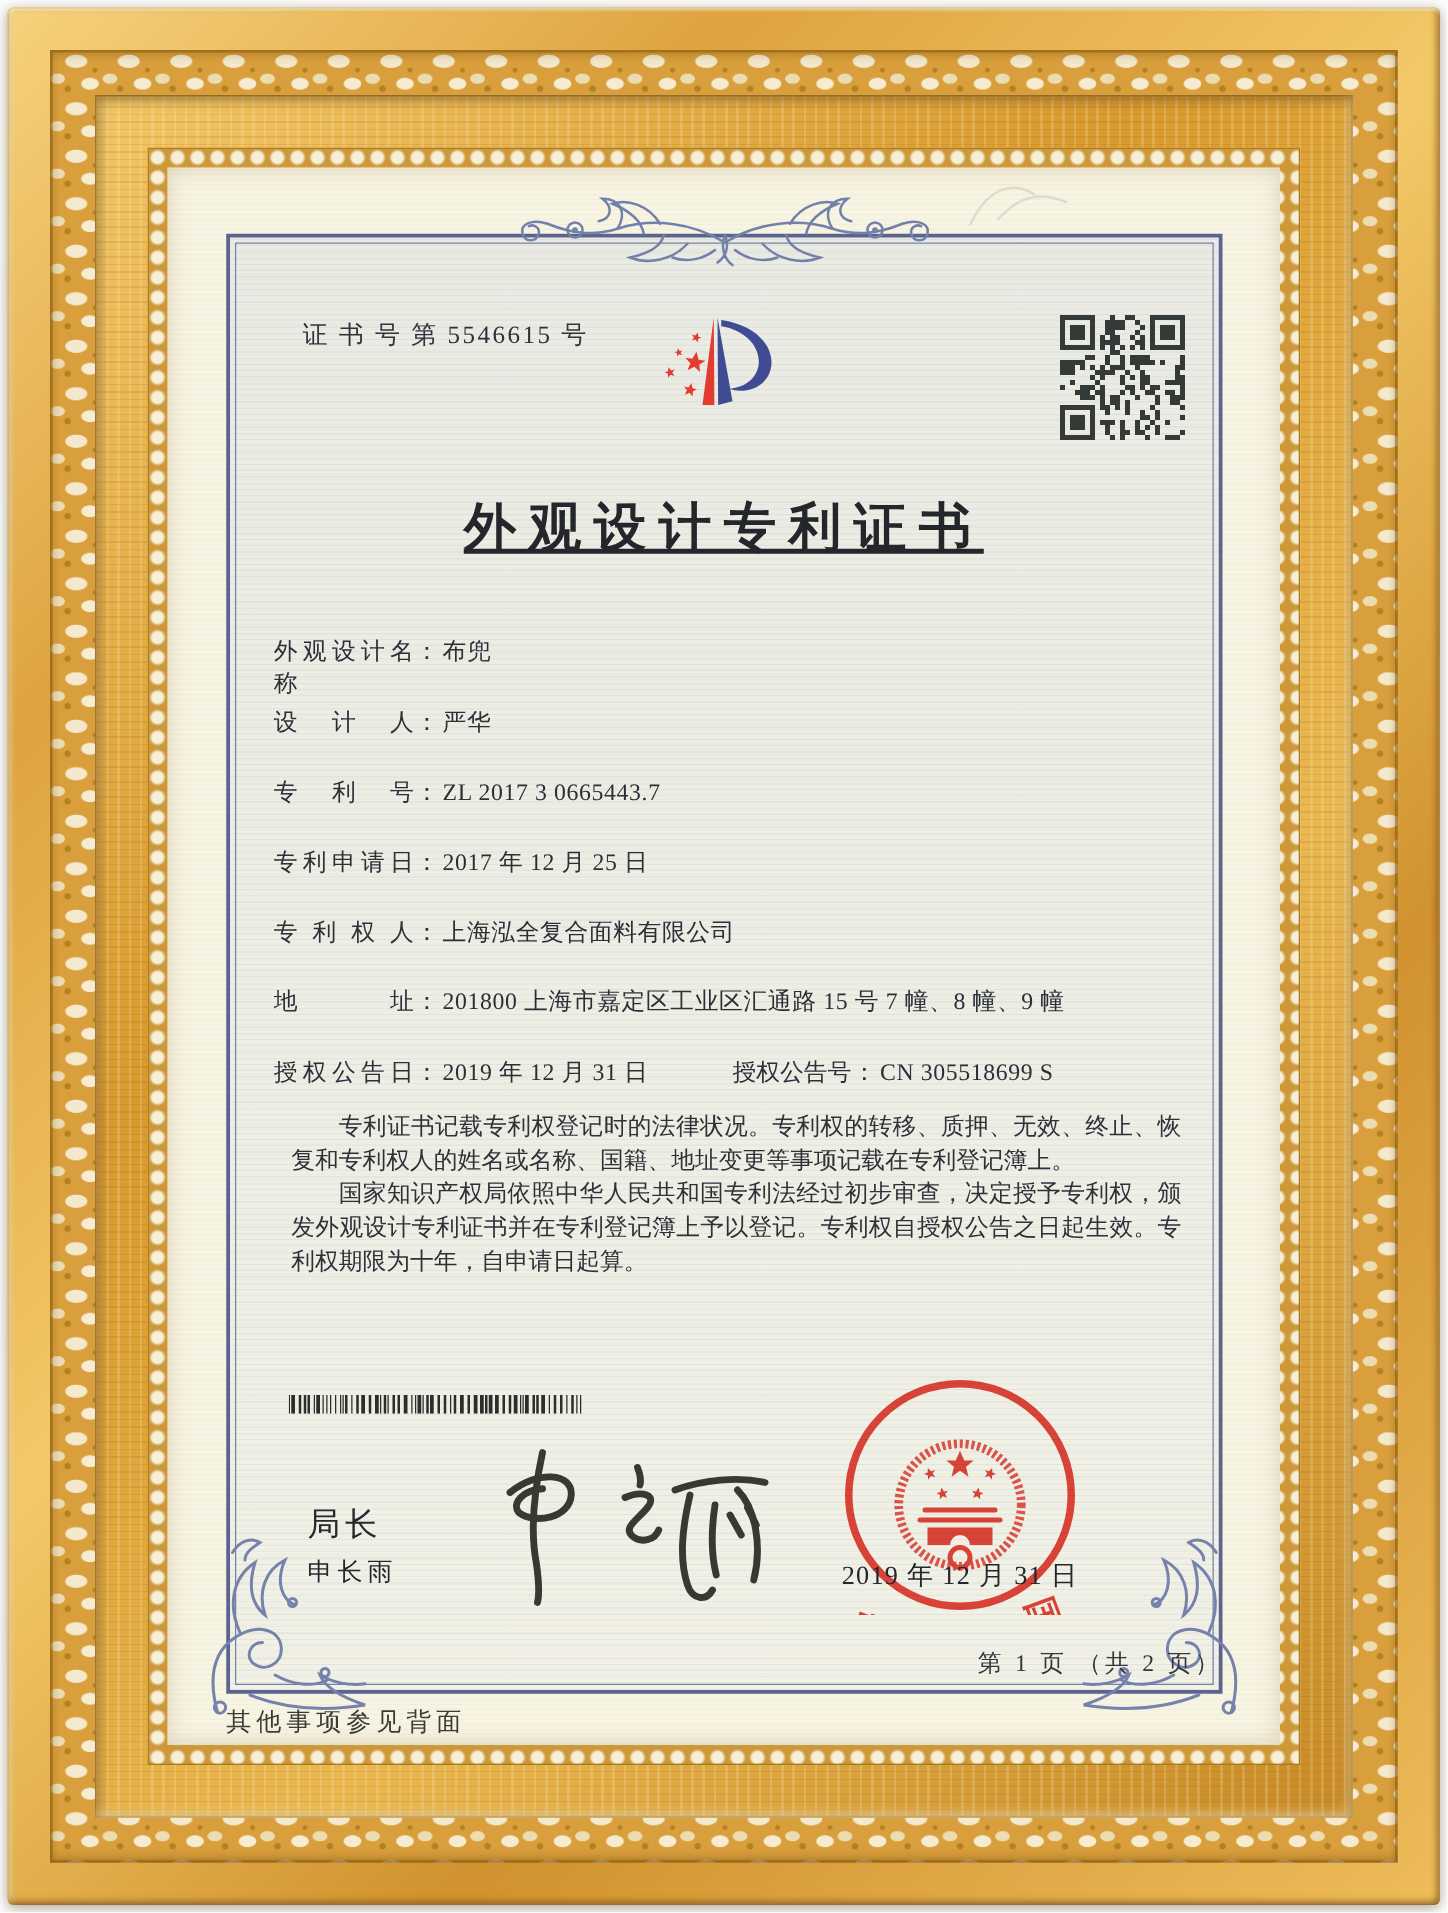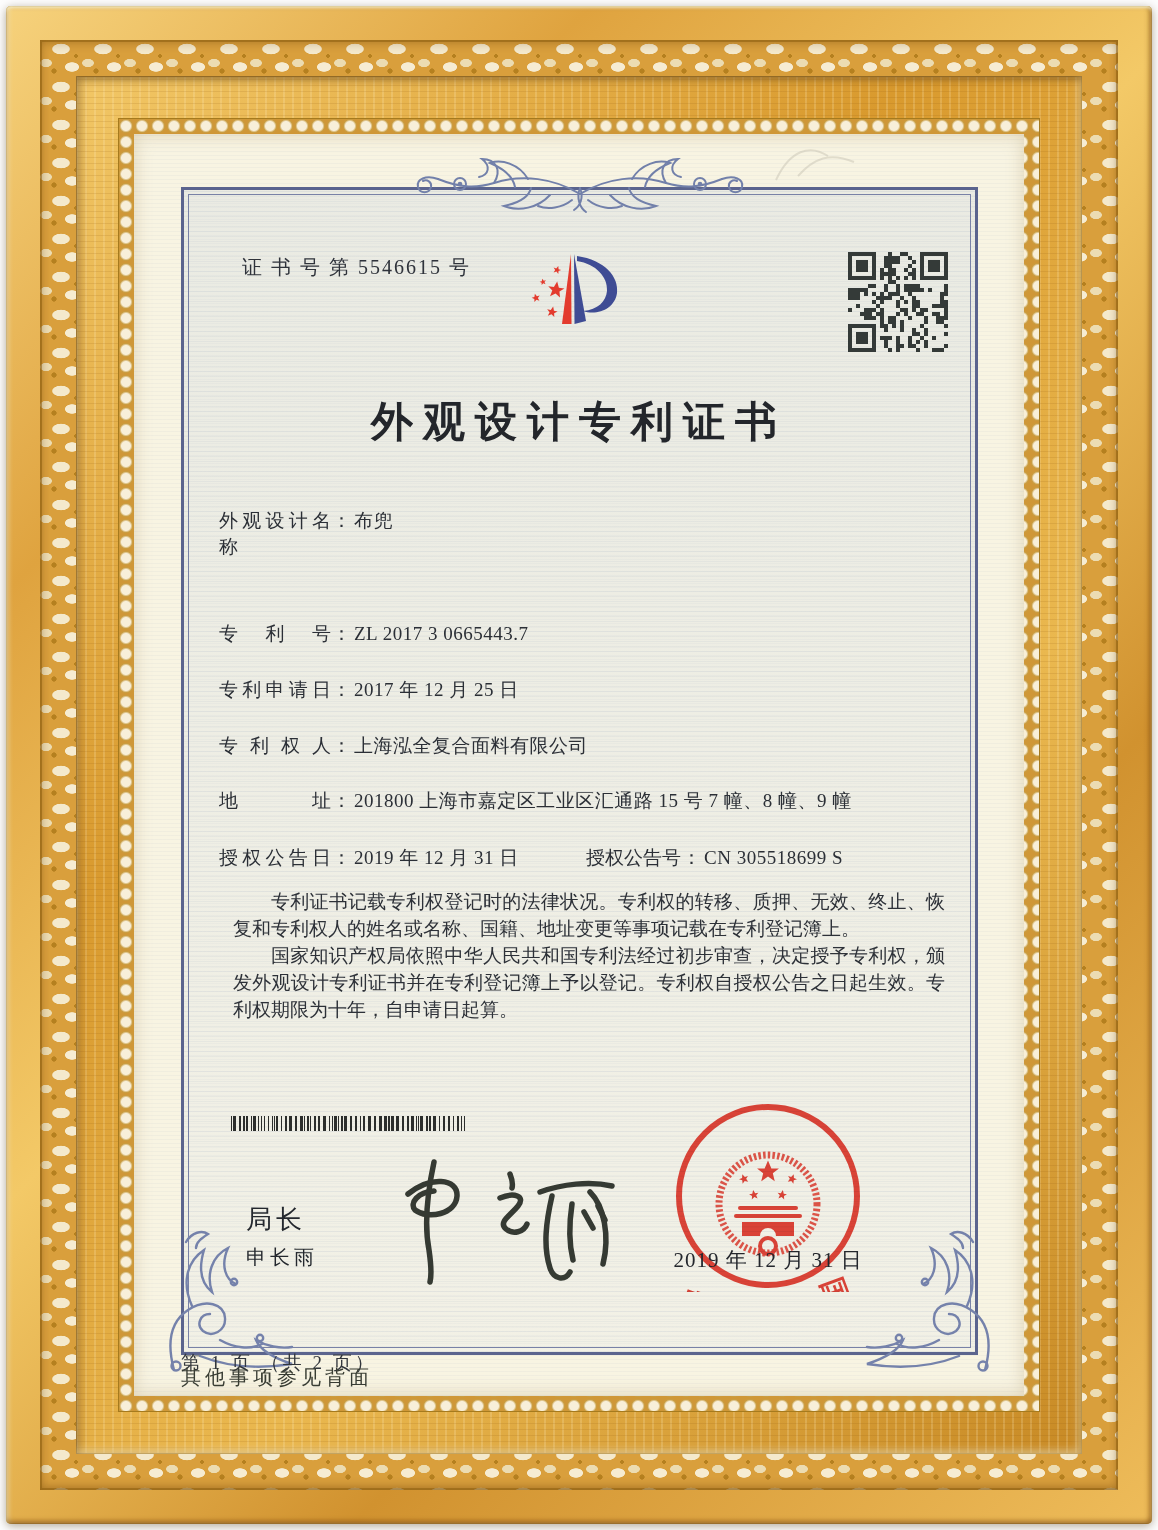--- a/index.html
+++ b/index.html
@@ -43,36 +43,36 @@
       repeating-linear-gradient(0deg,rgba(130,150,180,.09) 0 1px,rgba(0,0,0,0) 1px 5px),
       linear-gradient(180deg,rgba(206,216,228,.33),rgba(226,232,240,.26));}
   .blue-border{position:absolute;left:47px;top:53px;right:46px;bottom:41px;
     border:3px solid #5b648e;}
   .blue-border-inner{position:absolute;inset:4px;border:1px solid #7881a6;}
   .abs{position:absolute;}
   
   .cert-no{left:80px;top:120px;font-size:20px;letter-spacing:2px;color:#2f333b;margin-left:28px;}
   .qr{left:714px;top:118px;width:100px;height:100px;}
   .title{left:0;right:0;top:260px;text-align:center;font-size:42px;font-weight:bold;
-    letter-spacing:10px;color:#23262b;}
+    letter-spacing:10px;color:#23262b;text-decoration:underline;}
   .row{left:85px;width:740px;height:30px;font-size:19px;}
   .flabel{display:inline-block;width:112px;text-align:justify;text-align-last:justify;vertical-align:top;}
   .fcolon{display:inline-block;margin:0 3px 0 1px;}
   .fvalue{letter-spacing:.5px;}
   .pair2{position:absolute;left:367px;top:0;white-space:nowrap;}
   .paras{left:99px;width:712px;top:754px;font-size:19px;line-height:27px;text-align:justify;color:#2d3138;}
   .paras p{margin:0;text-indent:2em;}
   .barcode{left:97px;top:982px;width:238px;height:15px;}
   .official-title{left:112px;top:1068px;font-size:26px;letter-spacing:4px;color:#24282e;}
   .official-name{left:112px;top:1110px;font-size:20px;letter-spacing:4px;color:#24282e;}
   .signature{left:238px;top:1012px;}
   .seal{left:538px;top:966px;width:192px;height:192px;opacity:.93;mix-blend-mode:multiply;}
   .seal-date{left:538px;top:1112px;width:192px;text-align:center;font-size:21px;
     letter-spacing:1px;color:#23262c;white-space:nowrap;}
-  .page-info{left:47px;right:46px;top:1216px;text-align:left;font-size:19px;letter-spacing:3px;color:#33373d;}
+  .page-info{left:47px;right:46px;top:1184px;text-align:right;font-size:19px;letter-spacing:3px;color:#33373d;}
   .back-note{left:47px;right:46px;top:1230px;font-size:20px;letter-spacing:4px;color:#383c33;}
   .top-ornament{left:266px;top:14px;}
   .flourish-bl{left:28px;top:1088px;}
   .flourish-br{right:27px;top:1088px;transform:scaleX(-1);}
   .pencil{left:636px;top:4px;opacity:.35;}
 </style>
 </head>
 <body>
 
 <div class="photo">
@@ -404,20 +404,23 @@
 
             <svg class="abs pencil" width="92" height="52" viewBox="0 0 92 52">
               <path d="M6,42 C20,12 40,6 58,18 M28,38 C44,20 60,14 84,24" stroke="#b6b1a2" stroke-width="2" fill="none"></path>
             </svg>
 
             <div class="abs title">外观设计专利证书</div>
 
             <div class="abs row" style="top:374px">
               <span class="flabel">外观设计名称</span><span class="fcolon">：</span><span class="fvalue">布兜</span>
             </div>
+            <div class="abs row" style="top:431px">
+              <span class="flabel">设计人</span><span class="fcolon">：</span><span class="fvalue">严华</span>
+            </div>
             <div class="abs row" style="top:487px">
               <span class="flabel">专利号</span><span class="fcolon">：</span><span class="fvalue">ZL 2017 3 0665443.7</span>
             </div>
             <div class="abs row" style="top:543px">
               <span class="flabel">专利申请日</span><span class="fcolon">：</span><span class="fvalue">2017 年 12 月 25 日</span>
             </div>
             <div class="abs row" style="top:599px">
               <span class="flabel">专利权人</span><span class="fcolon">：</span><span class="fvalue">上海泓全复合面料有限公司</span>
             </div>
             <div class="abs row" style="top:654px">

